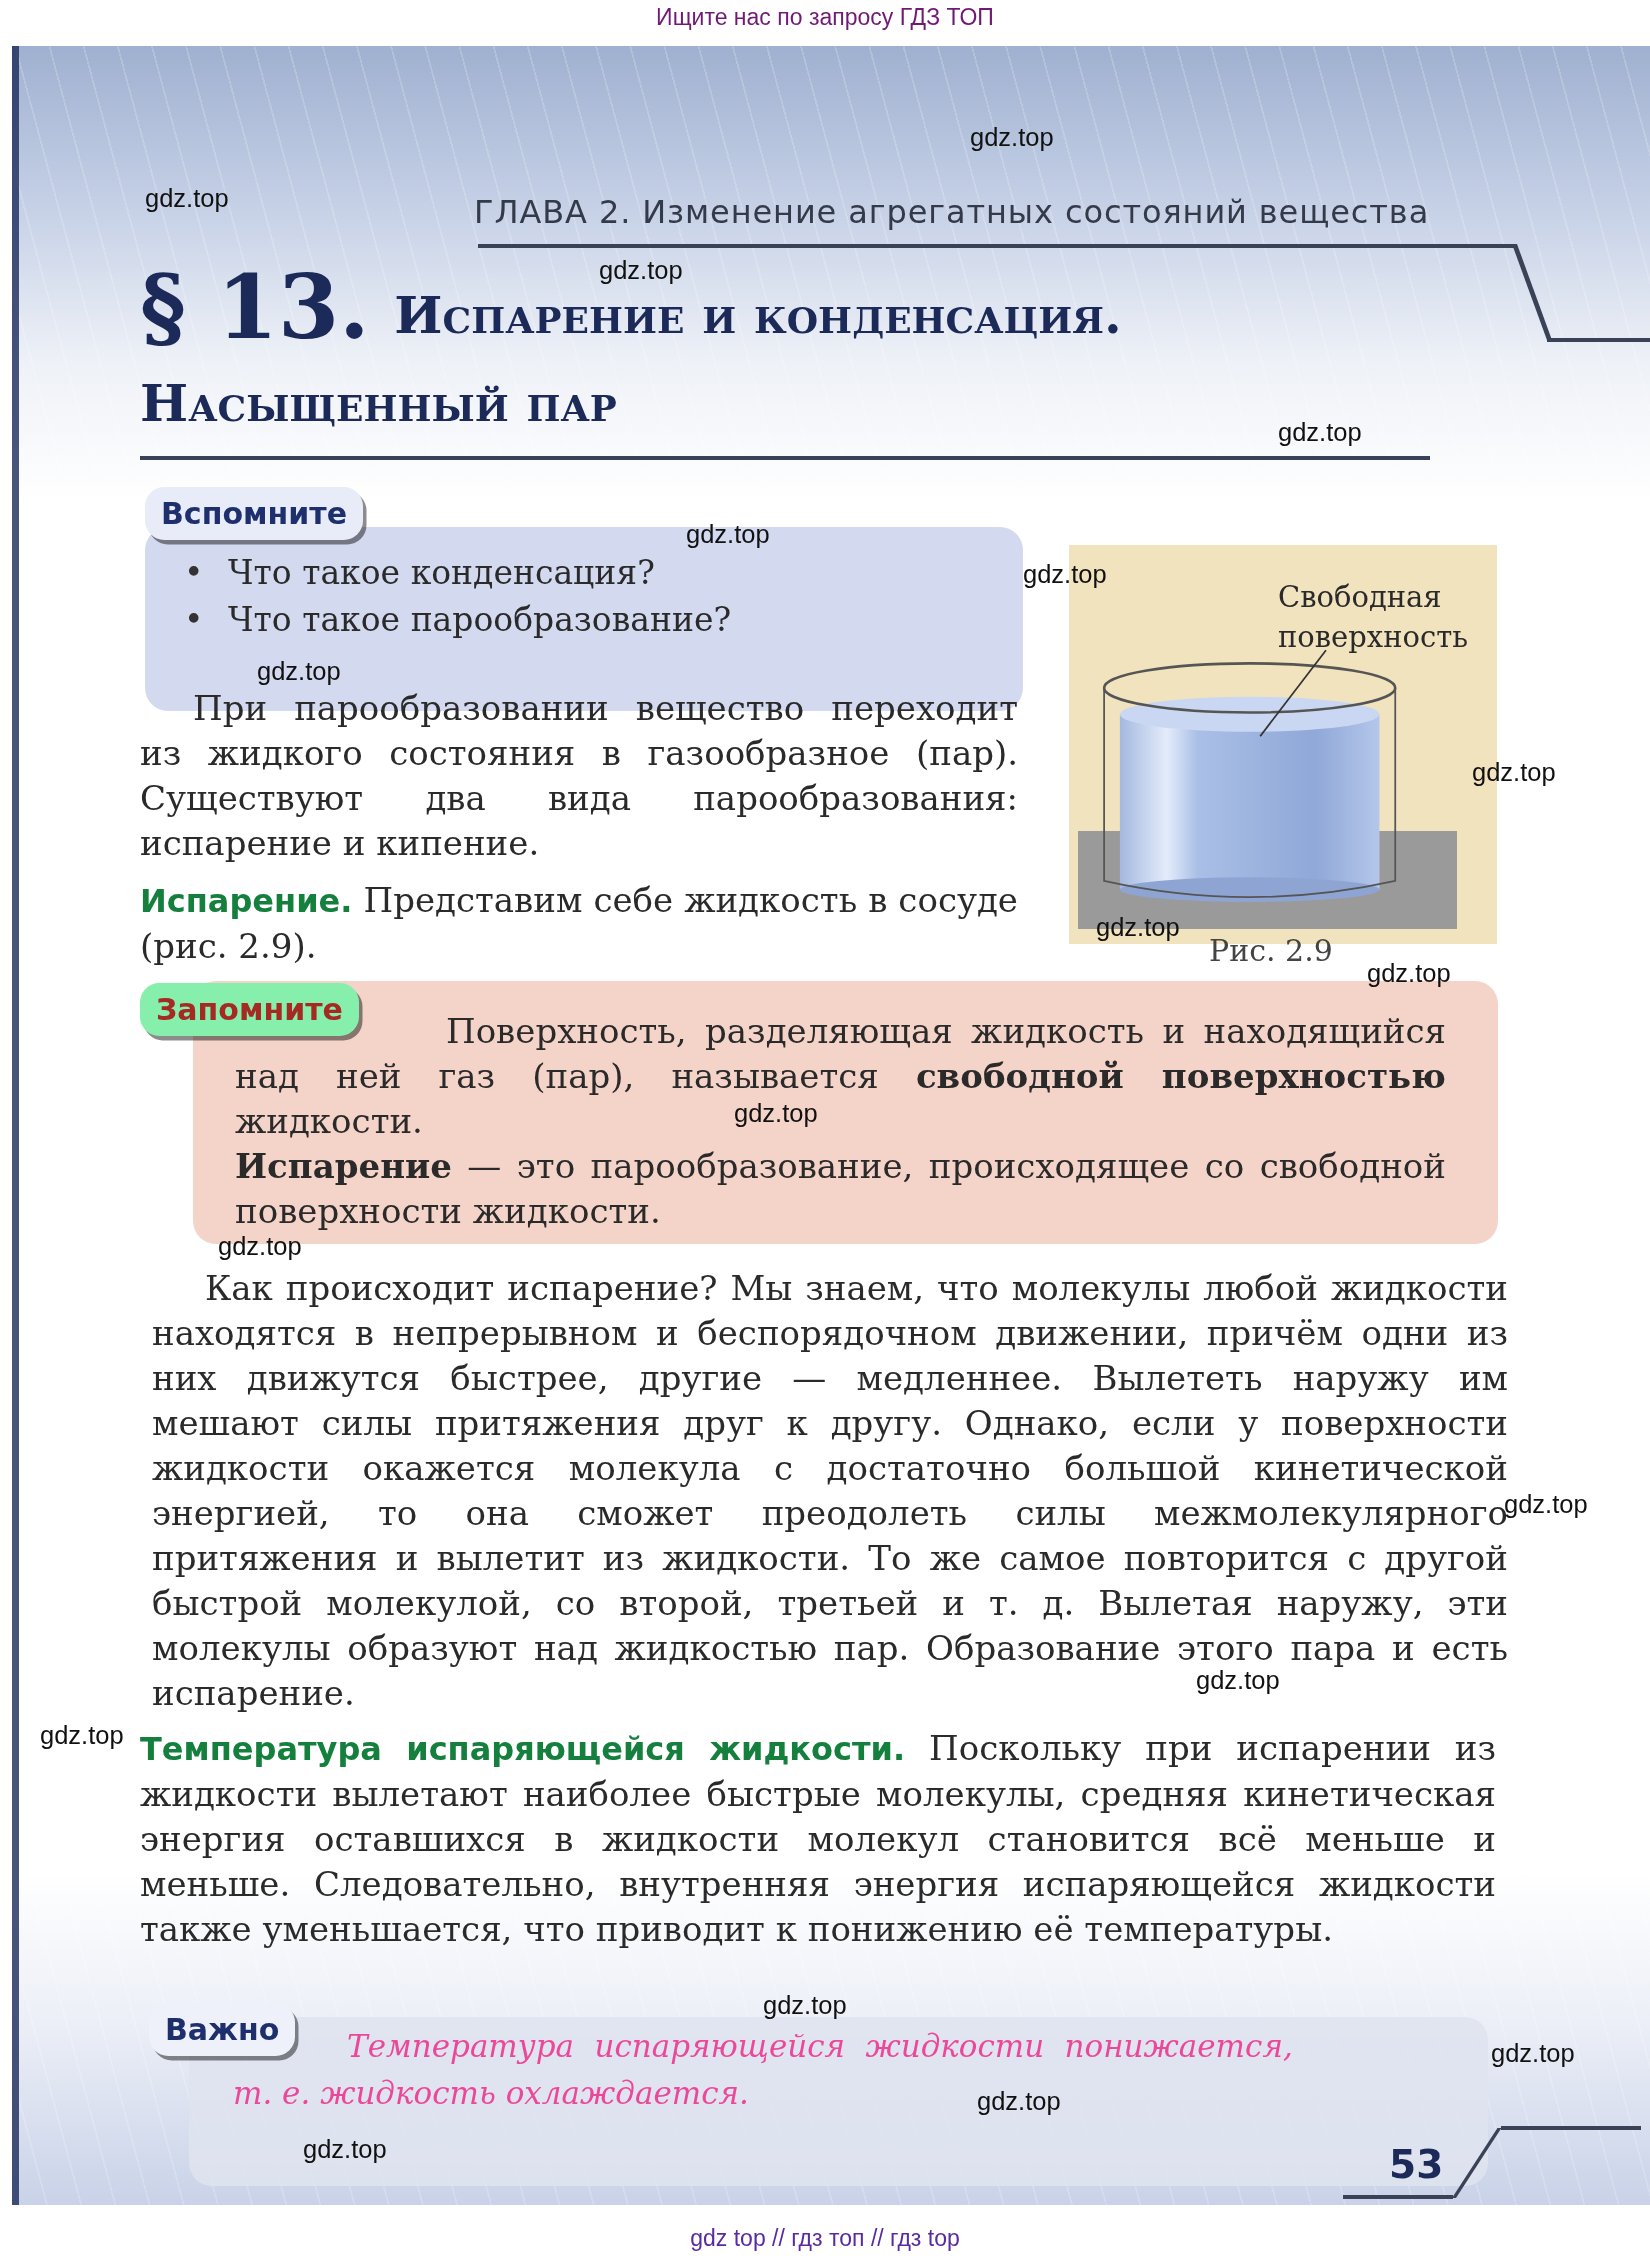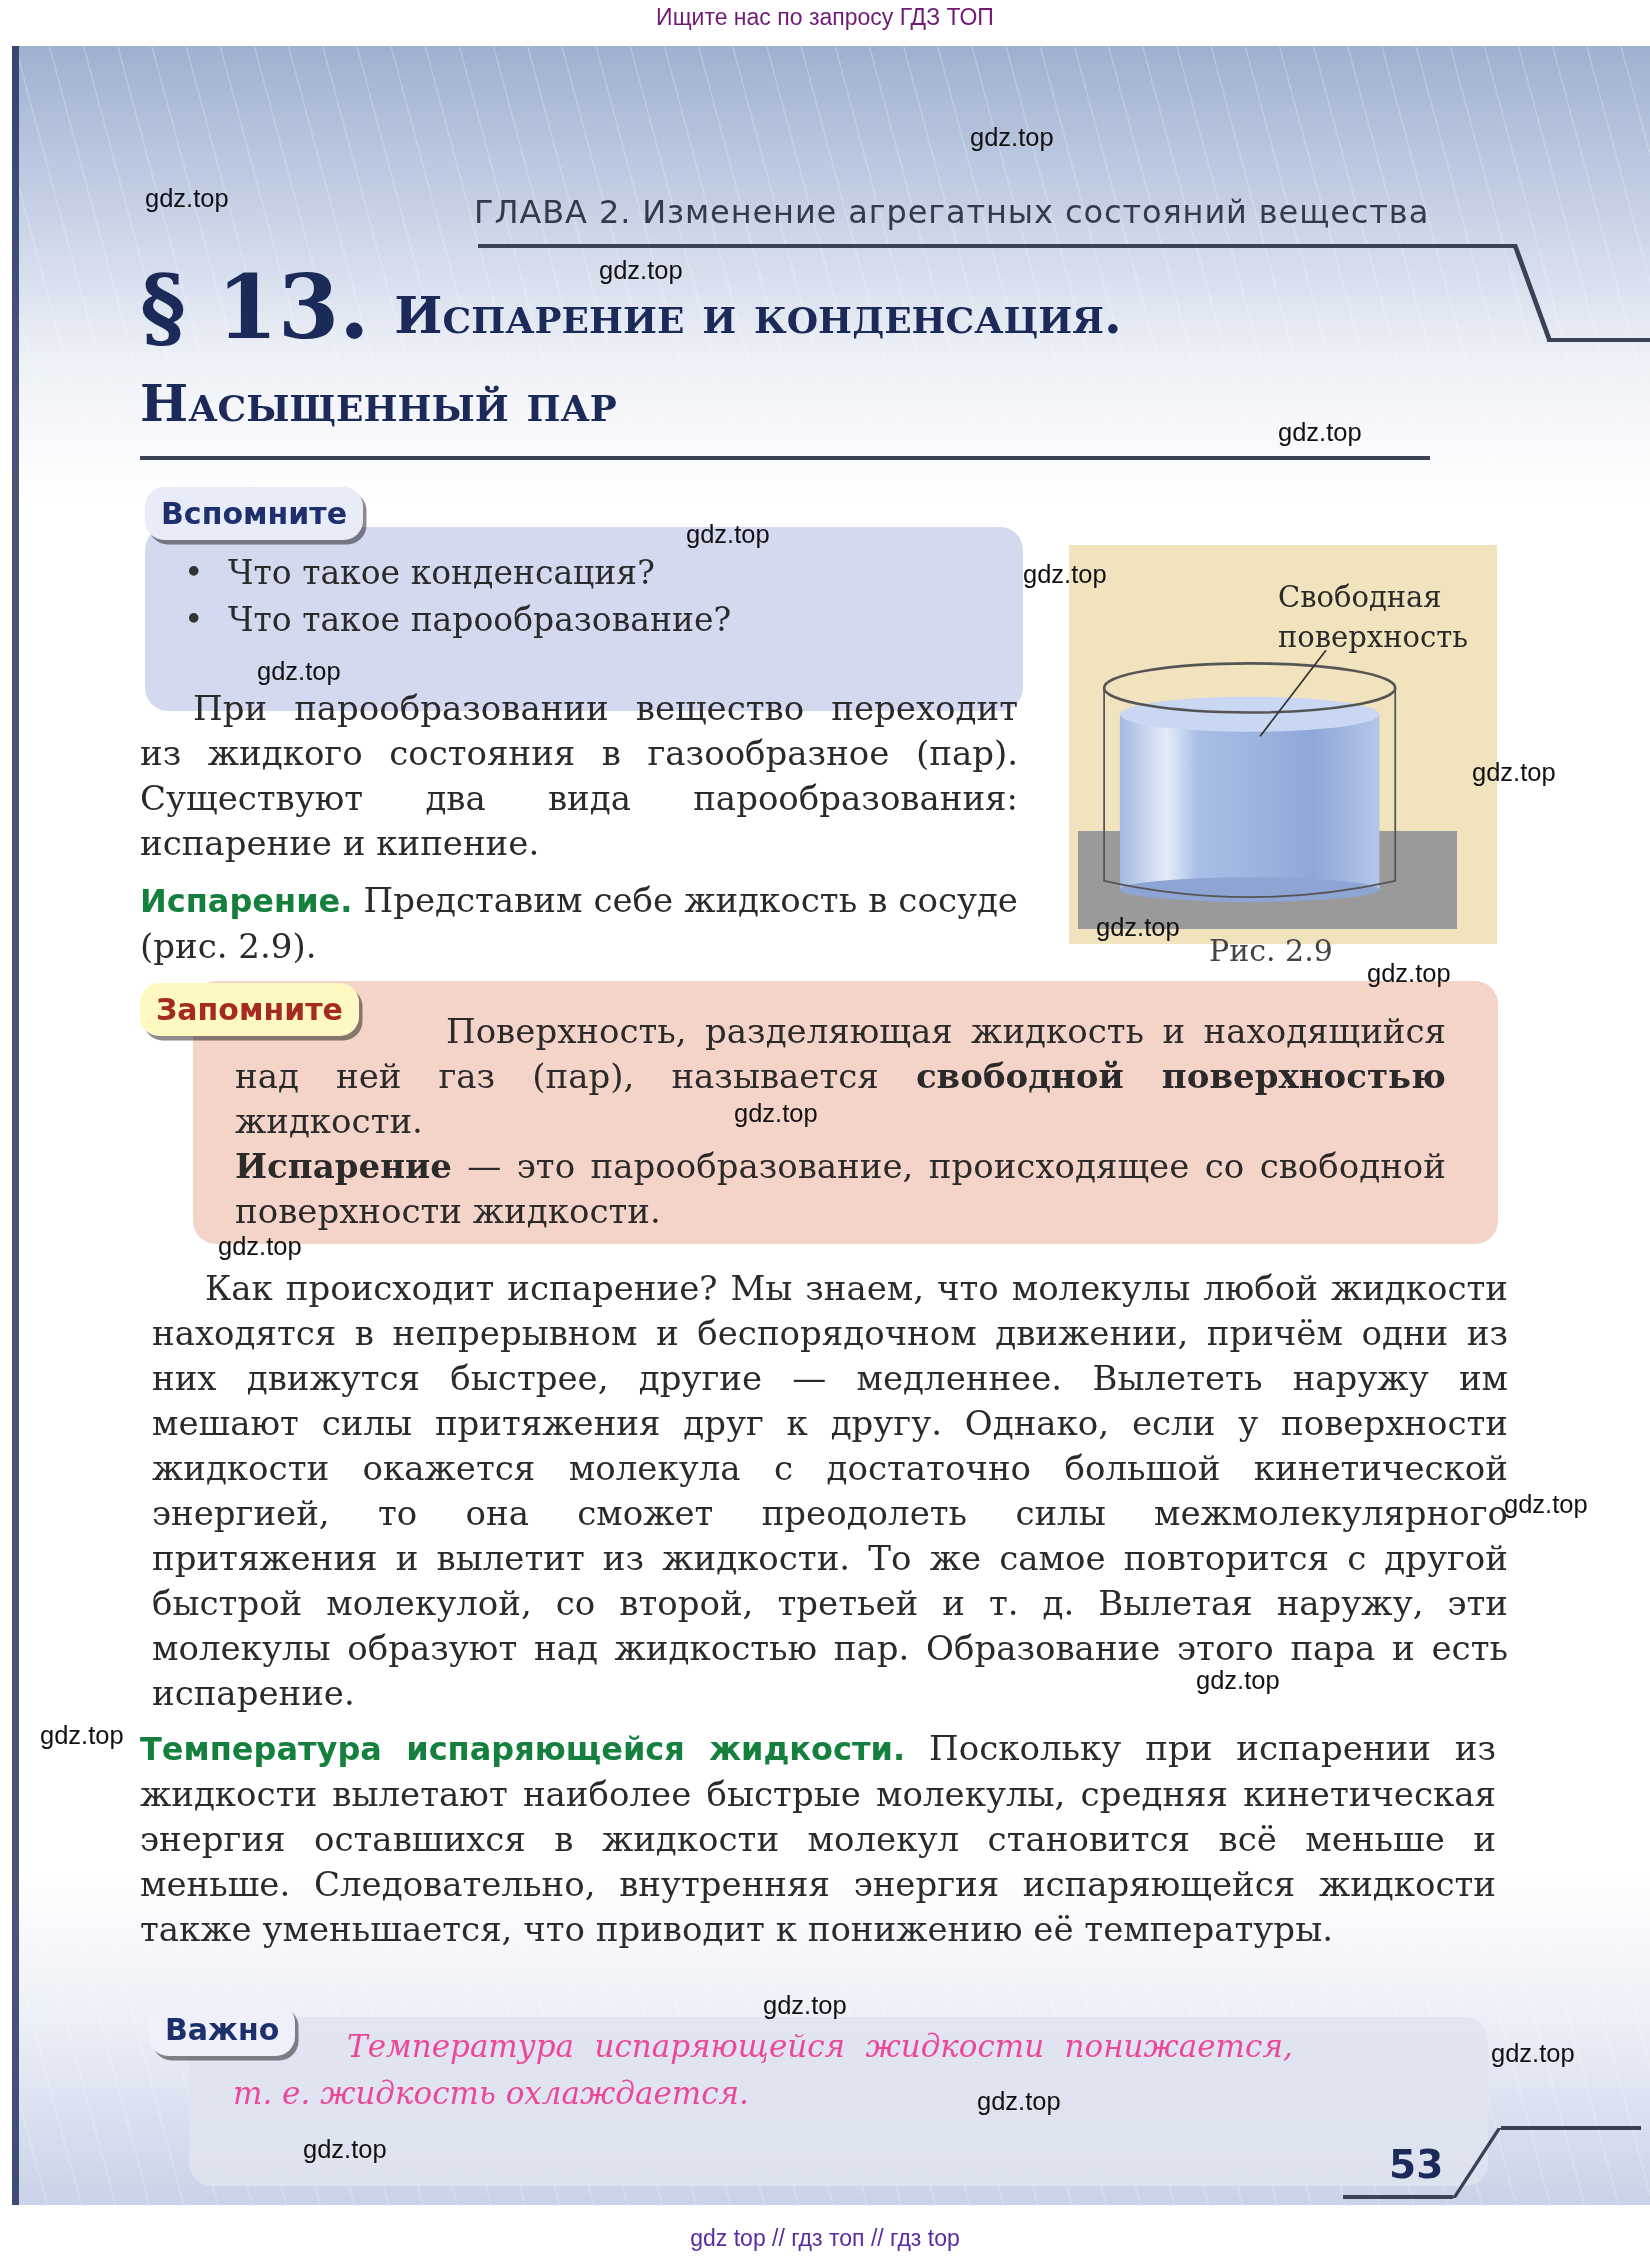--- a/index.html
+++ b/index.html
@@ -37,21 +37,21 @@
   .bullets div::before { content:"•"; margin-right:24.6px; color:#333; }
   .para { position:absolute; font-size:34px; line-height:45px; color:#2a2a2a; text-align:justify; }
   .para1 { left:140px; top:686px; width:878px; }
   .p1-indent { text-indent:53px; }
   .lead { font-family:"DejaVu Sans", sans-serif; font-weight:bold; color:#15803d; font-size:32px; }
   .fig { position:absolute; left:1069px; top:509px; width:428px; height:399px; background:#f2e3bf;margin-top:36px; }
   .fig-table { position:absolute; left:8.8px; top:286px; width:379px; height:98px; background:#9a9a9a; }
   .fig-label { position:absolute; left:209px; top:32px; font-size:29px; line-height:40px; color:#2a2a2a; }
   .fig-caption { position:absolute; left:1209px; top:933px; font-size:30px; color:#444; }
   .remember-box { left:193px; top:981px; width:1305px; height:263px; background:#f4d3c8; }
-  .remember-tag { left:140px; top:983px; color:#a52a22; background:#fef9c3; }
+  .remember-tag { left:140px; top:983px; color:#a52a22; background:#86efac; }
   .remember-text { position:absolute; left:235px; top:1009px; width:1211px; font-size:34px; line-height:45px; color:#2a2a2a; text-align:justify; }
   .remember-text .first { text-indent:211px; display:block; }
   .para2 { left:152px; top:1266px; width:1356px; }
   .para3 { left:140px; top:1726px; width:1356px; }
   .important-box { left:189px; top:2017px; width:1299px; height:169px; background:#dfe3f0; opacity:0.9; }
   .important-tag { left:149px; top:2003px; color:#1e2f6e; background:#eef0fa; }
   .important-text { position:absolute; left:233px; top:2023px; width:1229px; font-style:italic; font-size:31px;
          line-height:47px; color:#ec4899; }
   .important-text .l1 { padding-left:114px; word-spacing:10.5px; }
   .page-num { position:absolute; left:1389px; top:2142px; font-family:"DejaVu Sans", sans-serif; font-weight:bold;

